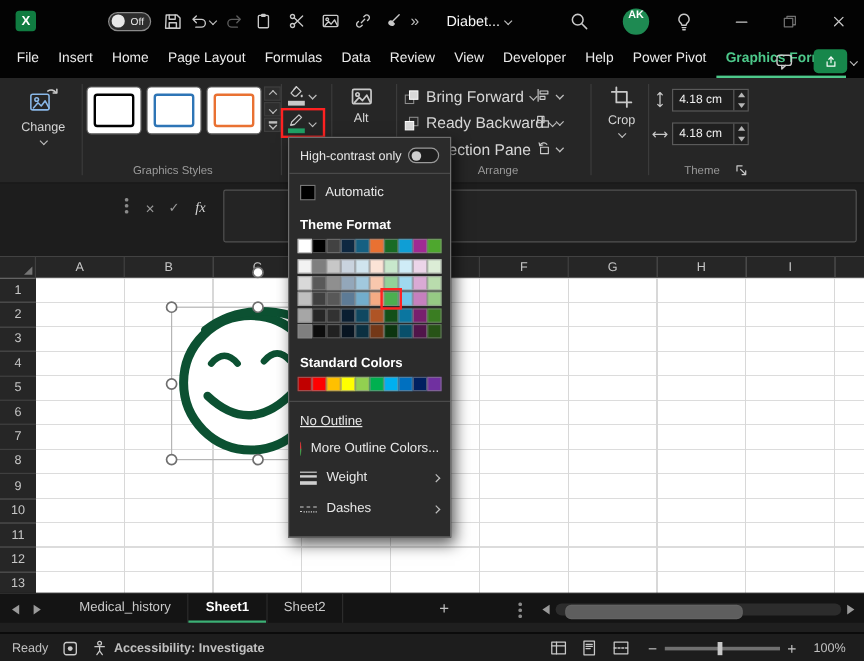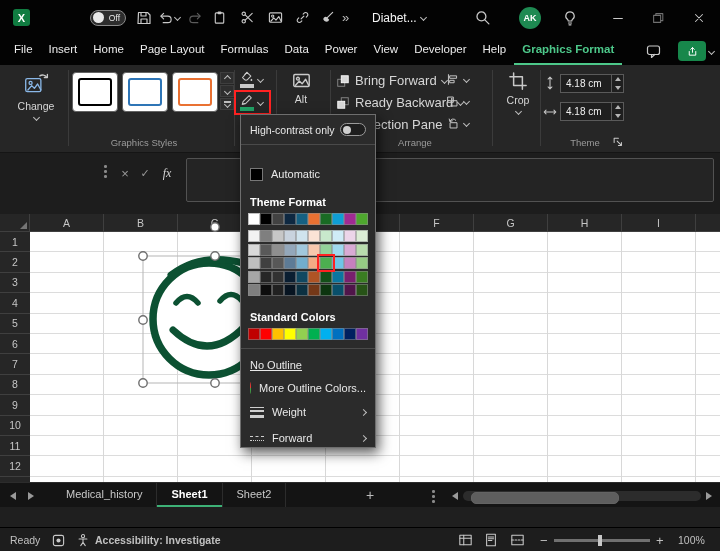--- a/index.html
+++ b/index.html
@@ -12,21 +12,21 @@
 .chev.u{transform:rotate(225deg)}
 .vdots{display:flex;flex-direction:column;gap:2.5px}
 .vdots i{width:2.5px;height:2.5px;border-radius:50%;background:#8a8a8a}
 
 #titlebar{position:absolute;left:0;top:0;width:720px;height:35px;background:#030303}
 #titlebar .tbi{position:absolute;top:0;height:35px;display:flex;align-items:center;gap:4px}
 .tb-text{font-size:11px;color:#dcdcdc}
 .toggle{width:36px;height:16px;border:1px solid #8a8a8a;border-radius:9px;background:#2d2d2d;position:relative;display:flex;align-items:center}
 .toggle .knob{position:absolute;left:2px;width:11px;height:11px;border-radius:50%;background:#e8e8e8}
 .toggle .tlabel{position:absolute;right:5px;font-size:8.5px;color:#e8e8e8}
-.avatar{width:22px;height:22px;border-radius:50%;background:#1E8A52;color:#fff;font-size:9px;font-weight:bold;display:flex;align-items:center;justify-content:center}
+.avatar{width:22px;height:22px;border-radius:50%;background:#1E8A52;color:#fff;font-size:9px;font-weight:bold;display:flex;justify-content:center}
 
 #tabrow{position:absolute;left:0;top:35px;width:720px;height:30px;background:#030303}
 #ribbon-tabs{position:absolute;left:6px;bottom:0;display:flex}
 .rtab{padding:0 8px;height:29px;line-height:26px;font-size:11.5px;color:#ececec;border-bottom:2.5px solid transparent;white-space:nowrap}
 .rtab.active{color:#4DC88A;border-bottom-color:#4DC88A;font-weight:bold}
 .share-btn{position:absolute;right:14px;top:6px;width:28px;height:20px;background:#17874B;border-radius:4px;display:flex;align-items:center;justify-content:center}
 
 #ribbon{position:absolute;left:0;top:65px;width:720px;height:88px;background:#262626;border-bottom:1px solid #151515}
 .vsep{position:absolute;top:5px;height:76px;width:1px;background:#3b3b3b}
 .glabel{position:absolute;top:72px;font-size:9.5px;color:#9B9B9B;text-align:center}
@@ -78,21 +78,21 @@
 #theme-variant-rows{margin-bottom:6px}
 .mdiv{height:1px;background:#4a4a4a;margin:8px 0 4px}
 .marr{margin-left:auto}
 .wheel{width:12px;height:12px;border-radius:50%;margin-right:8px;background:conic-gradient(#e53935,#fb8c00,#fdd835,#43a047,#1e88e5,#8e24aa,#e53935)}
 .wlines{width:14px;margin-right:8px;display:flex;flex-direction:column;gap:2.5px}
 .wlines i{background:#cfcfcf;display:block}
 .dline{width:14px;margin-right:8px;display:flex;flex-direction:column;gap:3px}
 .dline i{border-top:1.6px dashed #cfcfcf;display:block}
 .u{text-decoration:underline}
 
-#stabs{position:absolute;left:0;top:482px;width:720px;height:25px;background:#141414;border-top:1px solid #2c2c2c}
+#stabs{position:absolute;left:0;top:494px;width:720px;height:25px;background:#141414;border-top:1px solid #2c2c2c}
 #sheet-tab-list{position:absolute;left:52px;top:0;display:flex;height:24px}
 .stab{padding:0 14px;line-height:23px;font-size:11px;color:#C9C9C9;border-right:1px solid #2c2c2c;white-space:nowrap}
 .stab.active{color:#fff;font-weight:bold;box-shadow:inset 0 -2px 0 #3DB176}
 .tri-l{width:0;height:0;border-top:4px solid transparent;border-bottom:4px solid transparent;border-right:6px solid #9a9a9a}
 .tri-r{width:0;height:0;border-top:4px solid transparent;border-bottom:4px solid transparent;border-left:6px solid #9a9a9a}
 #hscroll{position:absolute;left:452px;right:8px;top:7px;height:11px;display:flex;align-items:center;gap:5px}
 #hscroll .track{flex:1;height:10px;background:#2C2C2C;border-radius:6px;position:relative}
 #hscroll .thumb{position:absolute;left:8px;top:1px;width:62%;height:8px;background:#5E5E5E;border-radius:5px}
 
 #sbar{position:absolute;left:0;top:527px;width:720px;height:24px;background:#1D1D1D;border-top:1px solid #000}
@@ -211,24 +211,25 @@
   </div>
 
   <div id="tabrow">
     <div id="ribbon-tabs">
         <div class="rtab">File</div>
         <div class="rtab">Insert</div>
         <div class="rtab">Home</div>
         <div class="rtab">Page Layout</div>
         <div class="rtab">Formulas</div>
         <div class="rtab">Data</div>
-        <div class="rtab">Power</div>
+        <div class="rtab">Review</div>
         <div class="rtab">View</div>
         <div class="rtab">Developer</div>
         <div class="rtab">Help</div>
+        <div class="rtab">Power Pivot</div>
         <div class="rtab active">Graphics Format</div>
       </div>
     <div class="tbi" style="position:absolute;right:58px;top:8px">
       <svg class="ic" width="17" height="16" viewBox="0 0 16 16">
           <rect x="2" y="3" width="12" height="8.5" rx="2"></rect>
           <path d="M6 11.5 v3 l3.2-3"></path>
         </svg>
     </div>
     <div class="share-btn">
       <svg class="ic" width="13" height="13" viewBox="0 0 16 16" style="stroke:#fff">
@@ -480,21 +481,21 @@
     </svg>
   </div>
 
   <div id="outline-menu">
     <div id="hc-row">
       <span>High-contrast only</span>
       <div class="toggle-sm">
           <span class="knob"></span>
         </div>
     </div>
-    <div class="menu-row" style="height:26px;margin-top:16px">
+    <div class="menu-row" style="height:26px;margin-top:2px">
       <span class="swatch-auto" style="background: rgb(0, 0, 0);"></span>
       <span>Automatic</span>
     </div>
     <div class="msec">Theme Format</div>
     <div class="swatch-row" id="theme-main-row">
         <div class="swatch" style="background: rgb(255, 255, 255);"></div>
         <div class="swatch" style="background: rgb(0, 0, 0);"></div>
         <div class="swatch" style="background: rgb(66, 66, 66);"></div>
         <div class="swatch" style="background: rgb(14, 40, 65);"></div>
         <div class="swatch" style="background: rgb(21, 96, 130);"></div>
@@ -594,21 +595,21 @@
           <i style="height:3px"></i>
         </span>
       <span>Weight</span>
       <span class="chev r marr"></span>
     </div>
     <div class="menu-row" style="height:26px">
       <span class="dline">
           <i></i>
           <i style="border-top-style:dotted"></i>
         </span>
-      <span>Forward</span>
+      <span>Dashes</span>
       <span class="chev r marr"></span>
     </div>
   </div>
 
   <div id="stabs">
     <span class="tri-l" style="position:absolute;left:10px;top:9px"></span>
     <span class="tri-r" style="position:absolute;left:28px;top:9px"></span>
     <div id="sheet-tab-list">
         <div class="stab">Medical_history</div>
         <div class="stab active">Sheet1</div>

